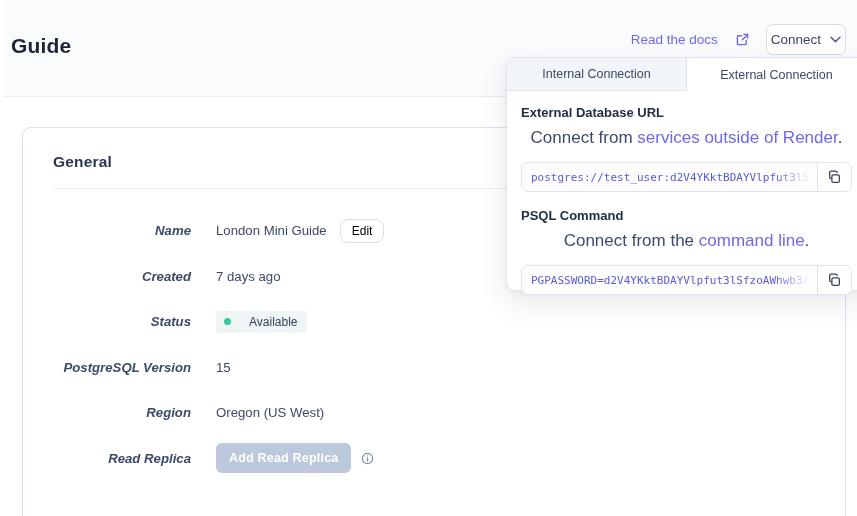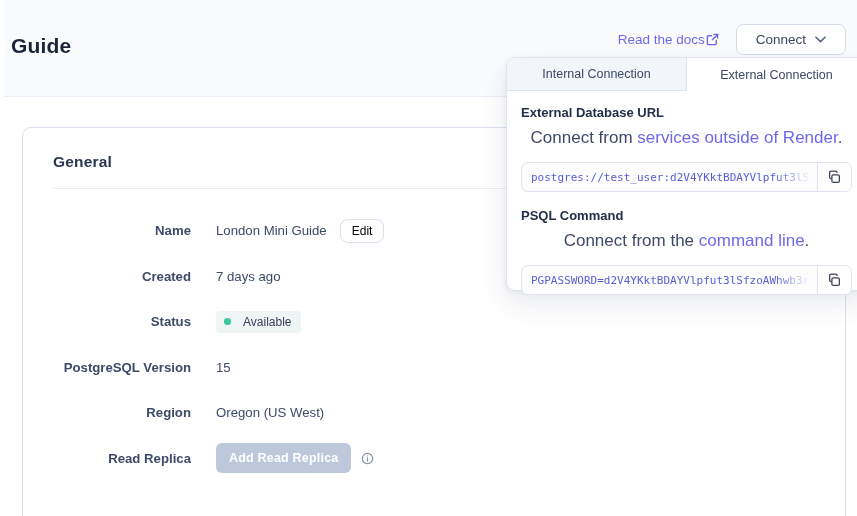--- a/index.html
+++ b/index.html
@@ -17,56 +17,56 @@
   .page-title {
     position:absolute; left:7px; top:34px;
     font-size:21px; font-weight:700; color:#1c2537; letter-spacing:.2px;
     white-space:nowrap;
   }
   .header-actions {
     position:absolute; right:11px; top:24px; height:31px;
     display:flex; align-items:center; gap:17px;
   }
   .docs-link {
-    display:inline-flex; align-items:center; gap:1px;
+    display:inline-flex; align-items:center; gap:18px;
     color:#6f68e9; font-size:13.5px; text-decoration:none; cursor:pointer;
   }
   .connect-btn {
     display:inline-flex; align-items:center; gap:9px;
-    height:31px; padding:0 19px; background:#ffffff;
+    height:31px; padding:0 4px; background:#ffffff;
     border:1px solid #d4dbe9; border-radius:7px;
     font-family:inherit; font-size:13.5px; color:#3a465f; cursor:pointer;
   }
   
   .card {
     position:absolute; left:22px; top:127px; width:824px; height:520px;
     background:#ffffff; border:1px solid #dbe0f0; border-radius:9px;
   }
   .card-heading {
     padding:25px 30px 0 30px;
     font-size:15.5px; font-weight:600; color:#2a3550; letter-spacing:.2px;
   }
   .card-divider { margin:17px 30px 0 30px; border:0; border-top:1px solid #e9edf4; }
   .rows { margin-top:19px; }
   .row { display:flex; align-items:center; height:45.5px; }
   .row-label {
     width:168px; text-align:right; flex:0 0 168px;
-    font-size:13.2px; font-weight:700; color:#3d4a68;
+    font-size:13.2px; font-weight:700; color:#3d4a68;font-style:italic;
   }
   .row-value {
     margin-left:25px; display:flex; align-items:center;
     font-size:13.2px; color:#3d4a68;
   }
   .edit-btn {
     margin-left:13px; padding:4px 11px; background:#fff;
     border:1px solid #d8dfed; border-radius:8px;
     font-family:inherit; font-size:12px; color:#000000; cursor:pointer;
   }
   .status-badge {
-    display:inline-flex; align-items:center; gap:12px;
+    display:inline-flex; align-items:center; gap:18px;
     background:#eff5f4; border-radius:4px; padding:4px 10px 4px 8px;
     font-size:12px; color:#33415e;
   }
   .status-dot { width:7px; height:7px; border-radius:50%; background:#38c89a; }
   .disabled-btn {
     background:#bdc8dd; border:none; border-radius:6px;
     padding:8px 13px; font-family:inherit; font-size:12.5px; font-weight:700;
     color:#ffffff; letter-spacing:.2px; cursor:not-allowed;
   }
   .info-icon { margin-left:10px; display:inline-flex; flex:0 0 auto; cursor:pointer; }

